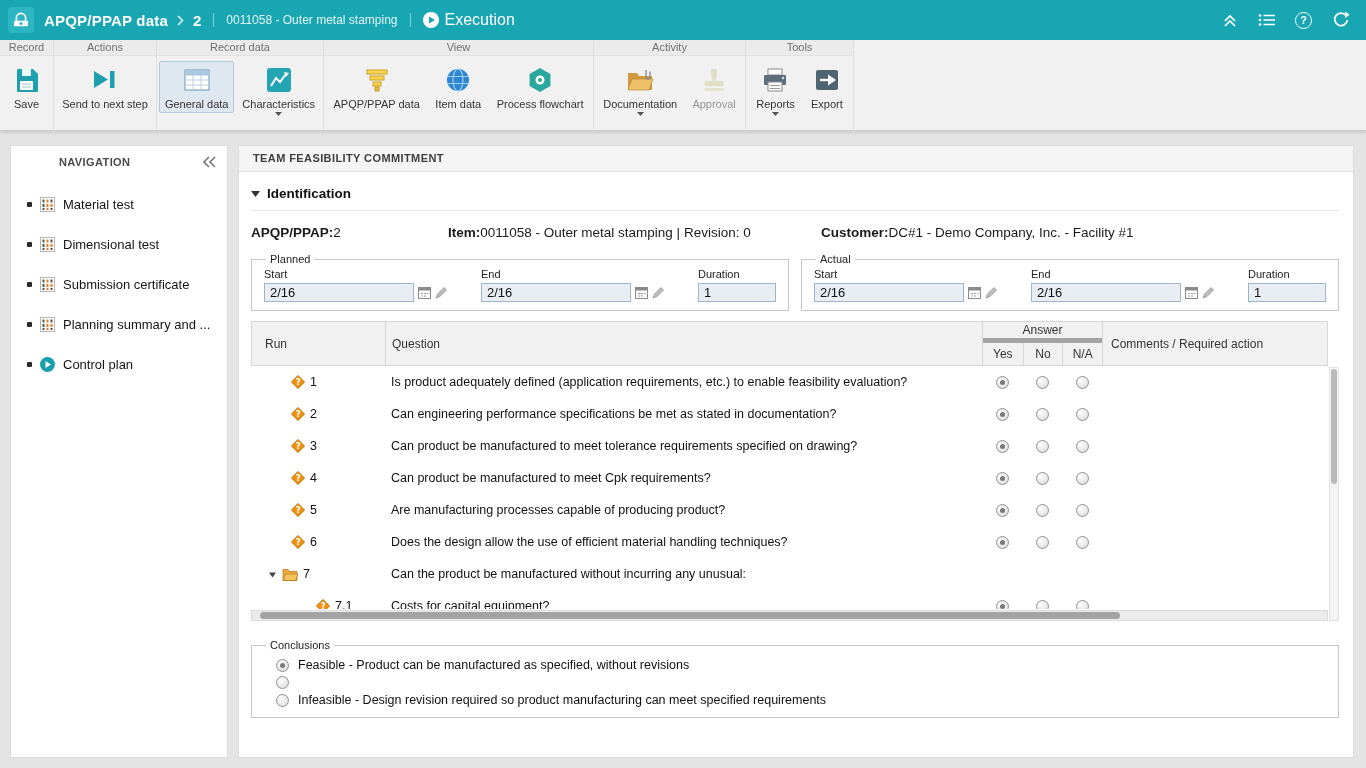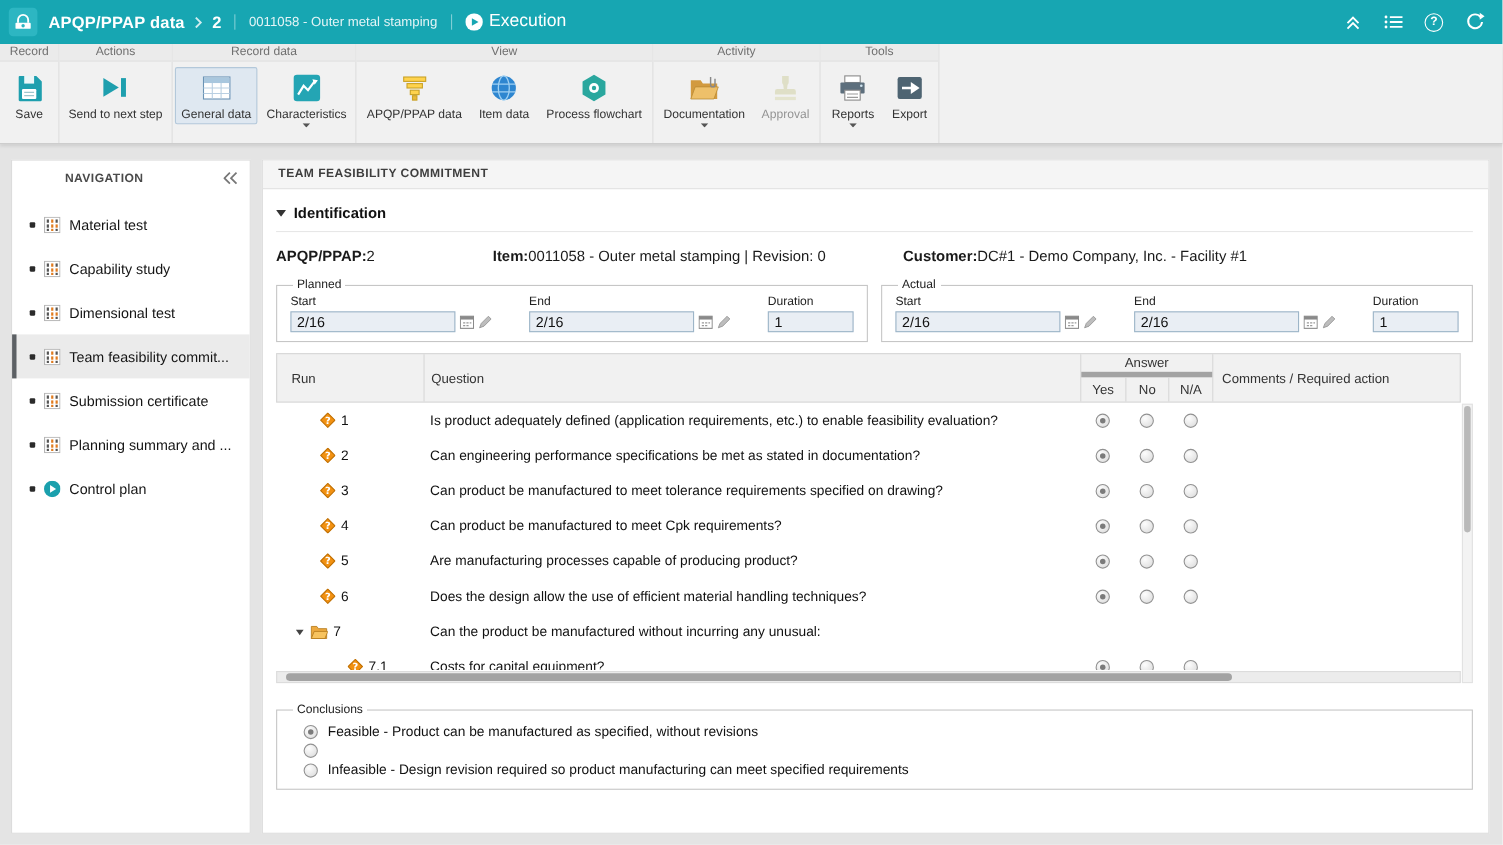--- a/index.html
+++ b/index.html
@@ -356,39 +356,21 @@
         </span>
       <span>Material test</span>
     </div>
     <div class="nav-item">
       <span class="bullet"></span>
       <span class="nicon">
           <svg width="15" height="15">
             <use href="#sym-navgrid"></use>
           </svg>
         </span>
-      <span>Capability study</span>
-    </div>
-    <div class="nav-item">
-      <span class="bullet"></span>
-      <span class="nicon">
-          <svg width="15" height="15">
-            <use href="#sym-navgrid"></use>
-          </svg>
-        </span>
       <span>Dimensional test</span>
-    </div>
-    <div class="nav-item selected">
-      <span class="bullet"></span>
-      <span class="nicon">
-          <svg width="15" height="15">
-            <use href="#sym-navgrid"></use>
-          </svg>
-        </span>
-      <span>Team feasibility commit...</span>
     </div>
     <div class="nav-item">
       <span class="bullet"></span>
       <span class="nicon">
           <svg width="15" height="15">
             <use href="#sym-navgrid"></use>
           </svg>
         </span>
       <span>Submission certificate</span>
     </div>

